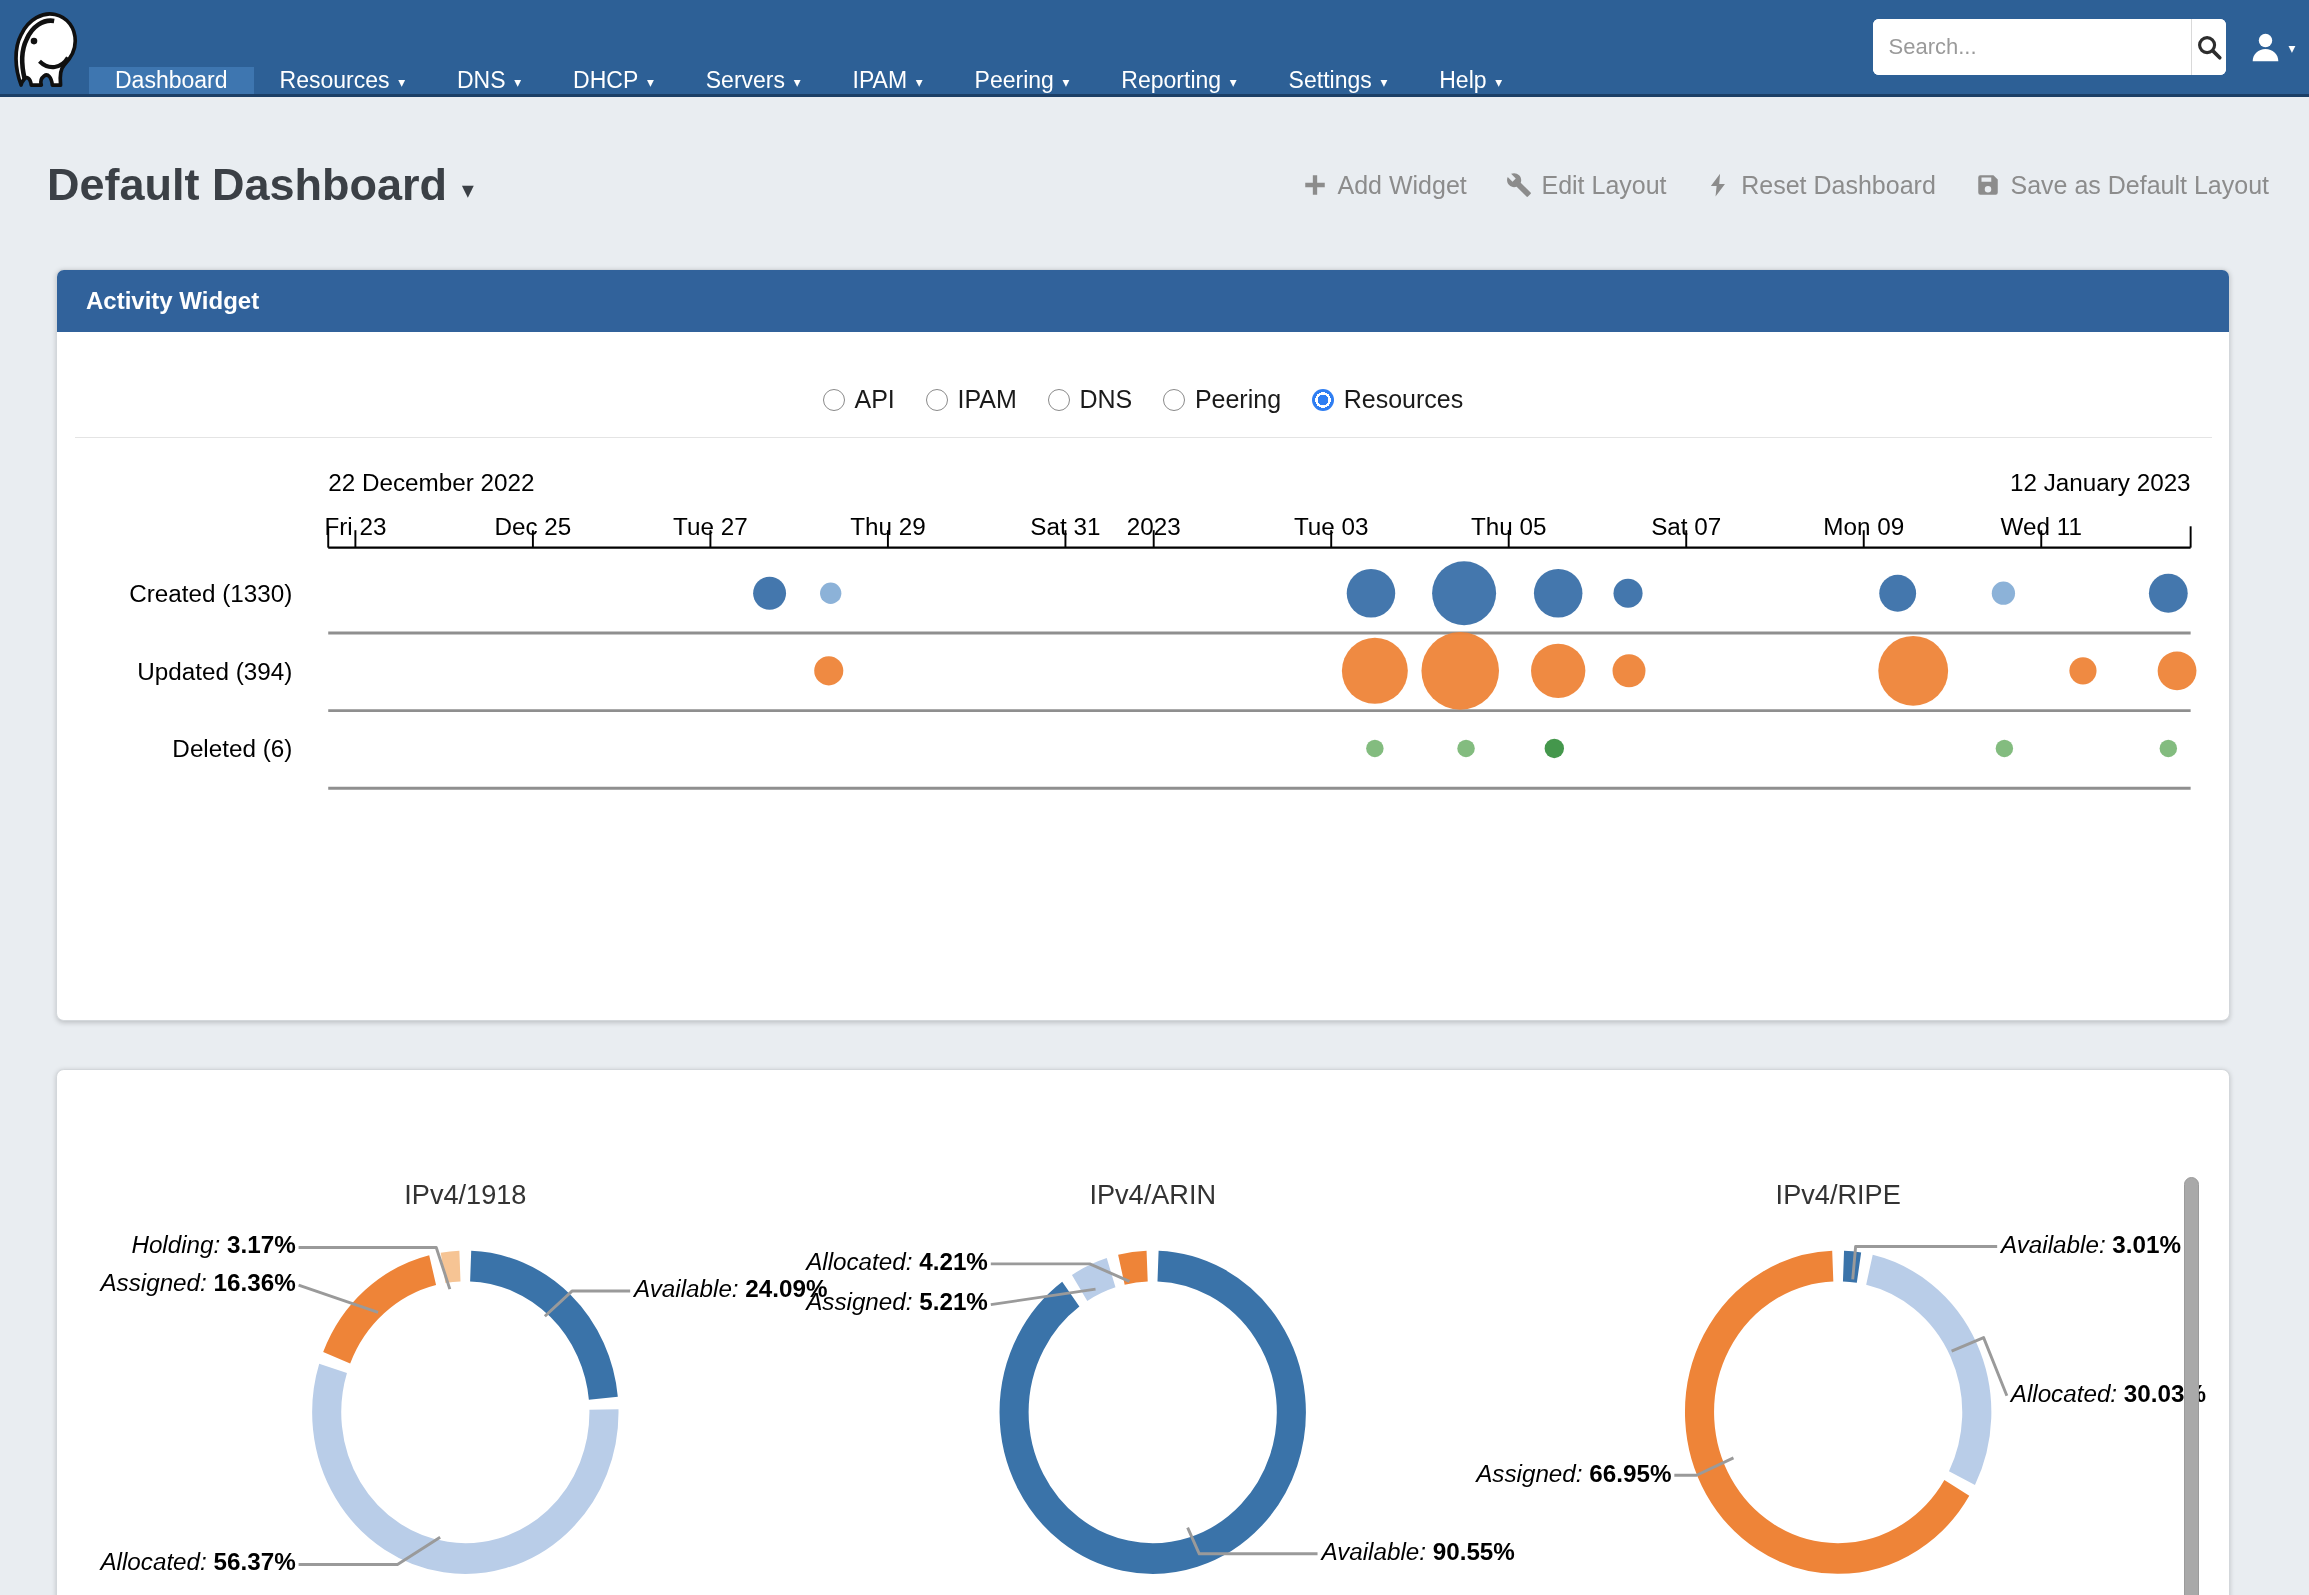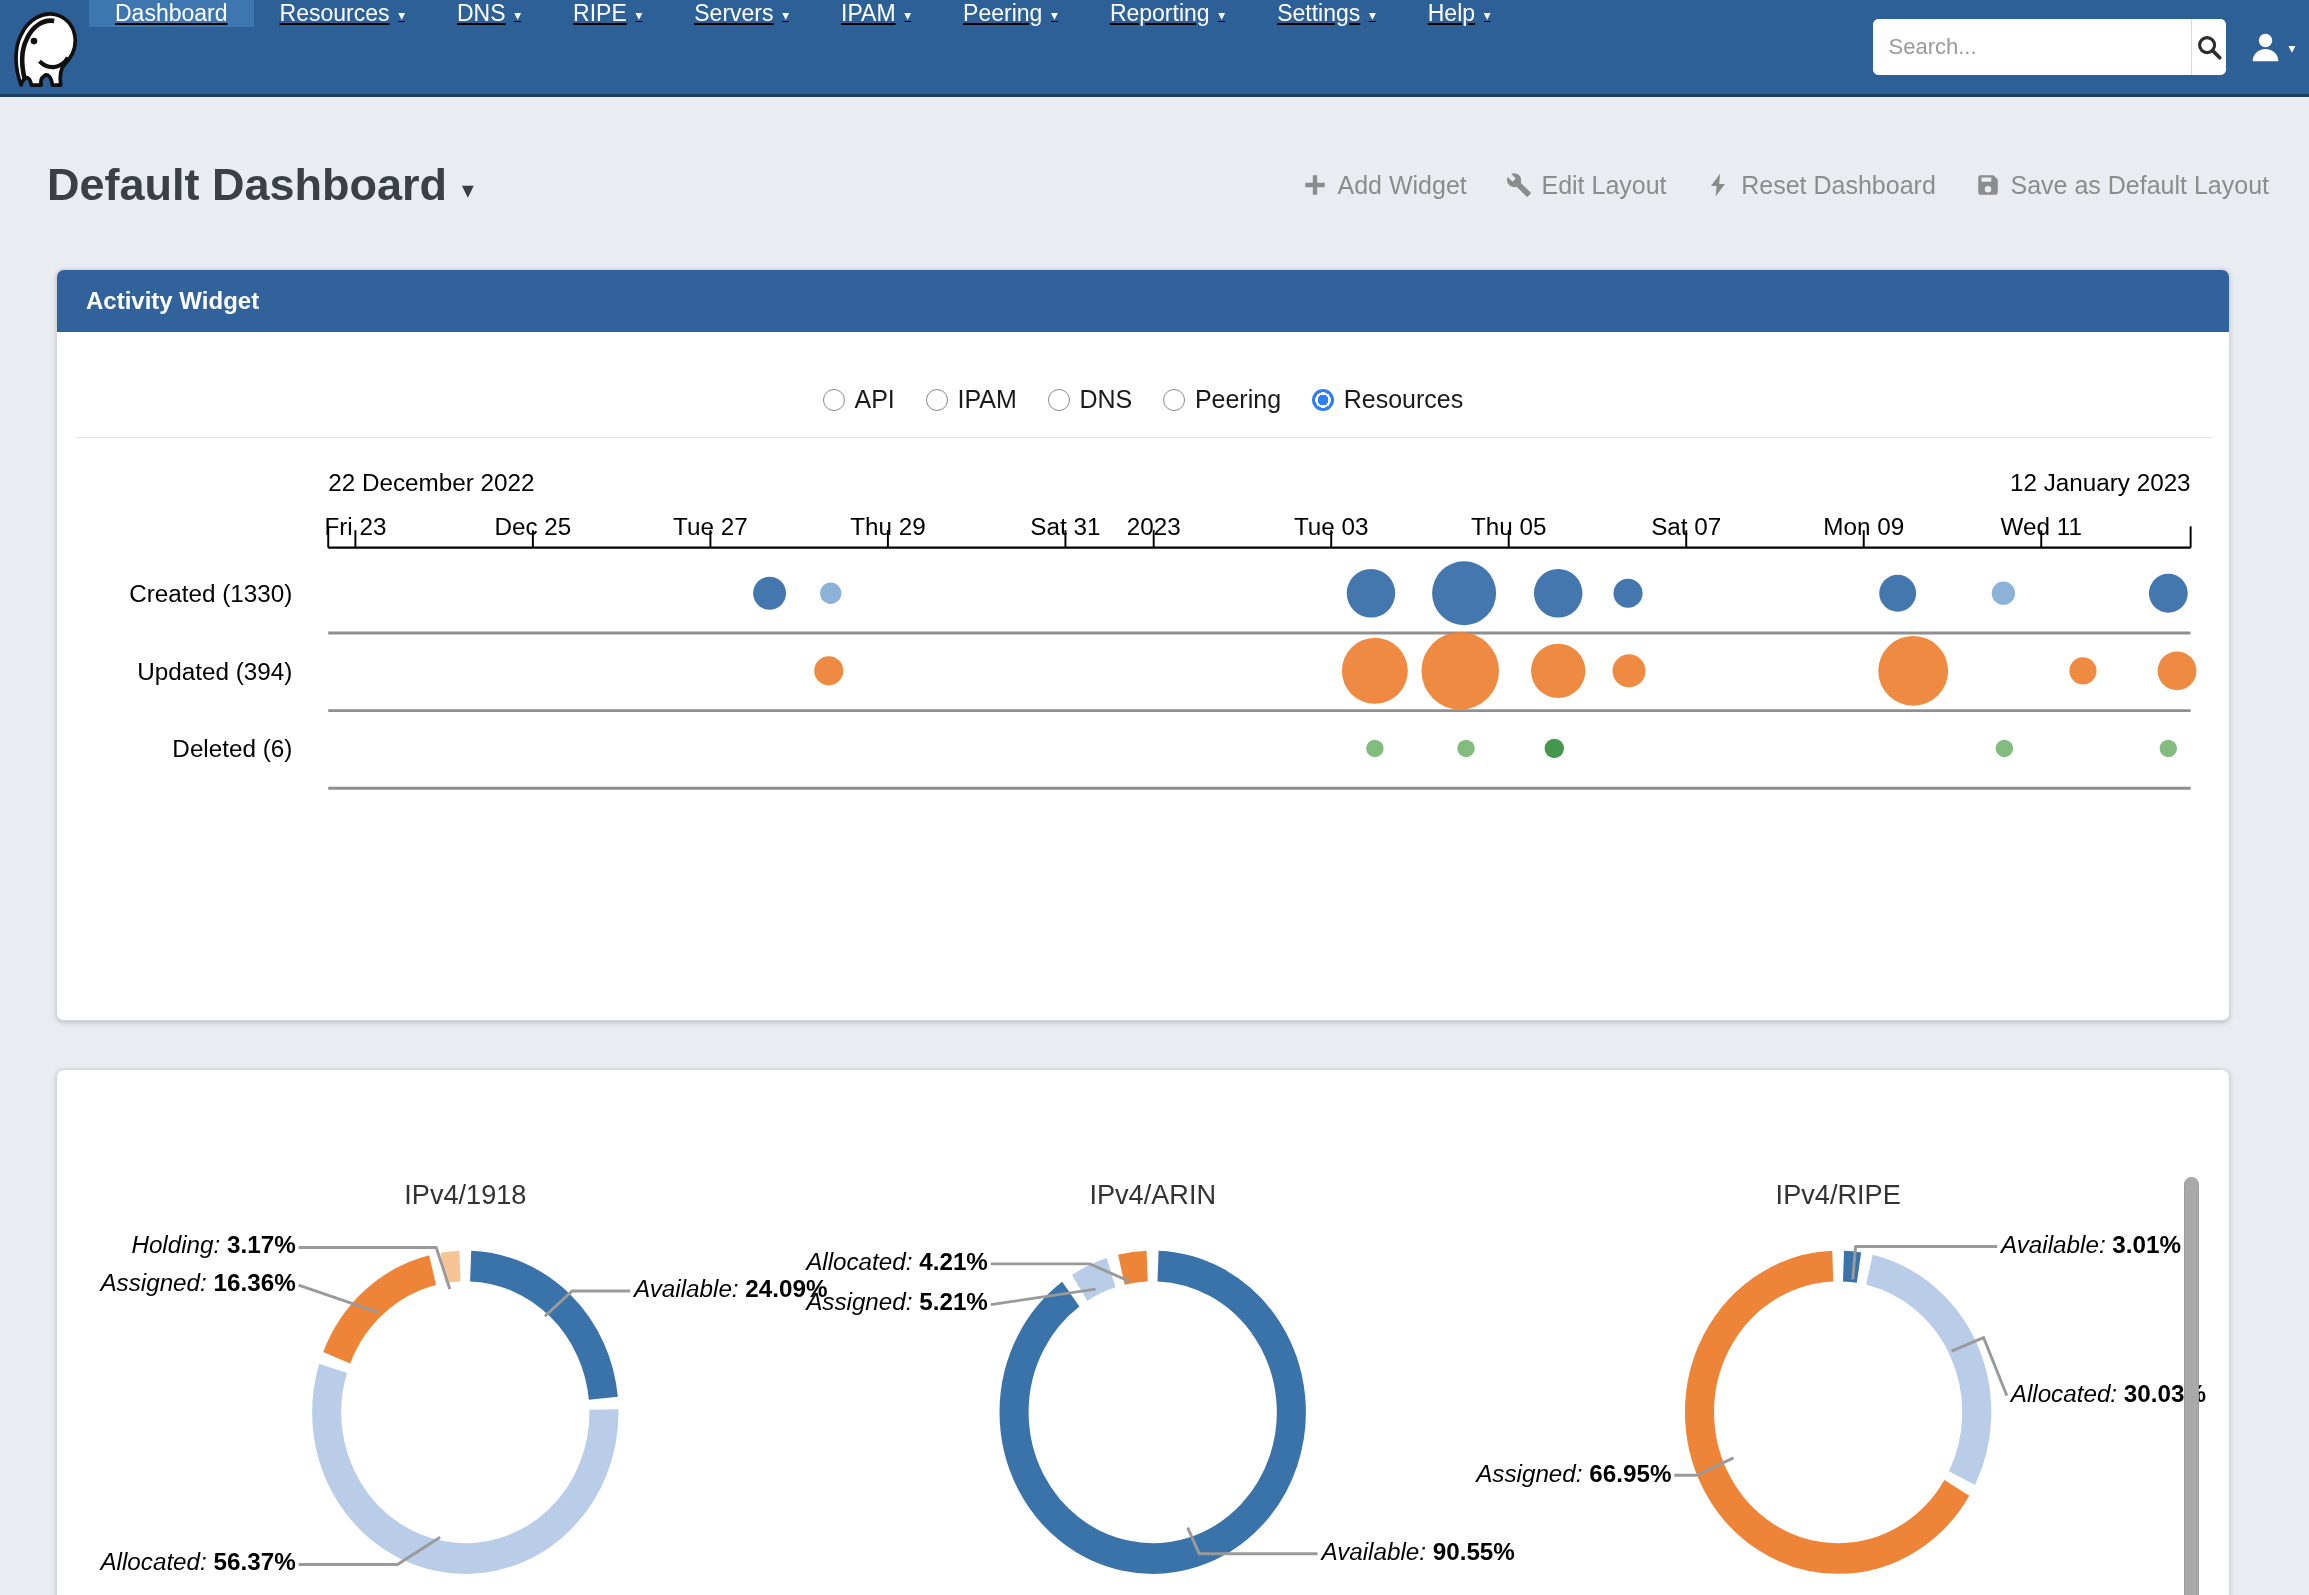--- a/index.html
+++ b/index.html
@@ -8,21 +8,21 @@
     position:relative; background:#e9edf1; overflow:hidden;
     font-family:"Liberation Sans", sans-serif;
   }
   
   .navbar {
     position:absolute; top:0; left:0; width:2309px; height:97px;
     background:#2d6096; border-bottom:3.9px solid #1c3f66;
     display:flex; align-items:stretch; padding-right:13.6px;
   }
   .logo { width:89px; display:flex; align-items:center; justify-content:center; }
-  .nav-items { display:flex; align-items:flex-start;text-decoration:underline; }
+  .nav-items { display:flex; align-items:flex-end; }
   .nav-item {
     display:flex; align-items:center; padding:0 26px; color:#fff;
     font-size:23px; cursor:pointer; white-space:nowrap;
   }
   .nav-item.active { background:#3e76b0; }
   .nav-caret { font-size:13.6px; margin-left:8.7px; transform:translateY(1px); }
   .nav-spacer { flex:1; }
   .searchbox {
     align-self:center; display:flex; height:56px; width:353px;
     background:#fff; border-radius:5.8px; overflow:hidden;
@@ -102,21 +102,21 @@
       </div>
       <div class="nav-item">
         <span>Resources</span>
         <span class="nav-caret">▾</span>
       </div>
       <div class="nav-item">
         <span>DNS</span>
         <span class="nav-caret">▾</span>
       </div>
       <div class="nav-item">
-        <span>RIPE</span>
+        <span>DHCP</span>
         <span class="nav-caret">▾</span>
       </div>
       <div class="nav-item">
         <span>Servers</span>
         <span class="nav-caret">▾</span>
       </div>
       <div class="nav-item">
         <span>IPAM</span>
         <span class="nav-caret">▾</span>
       </div>

